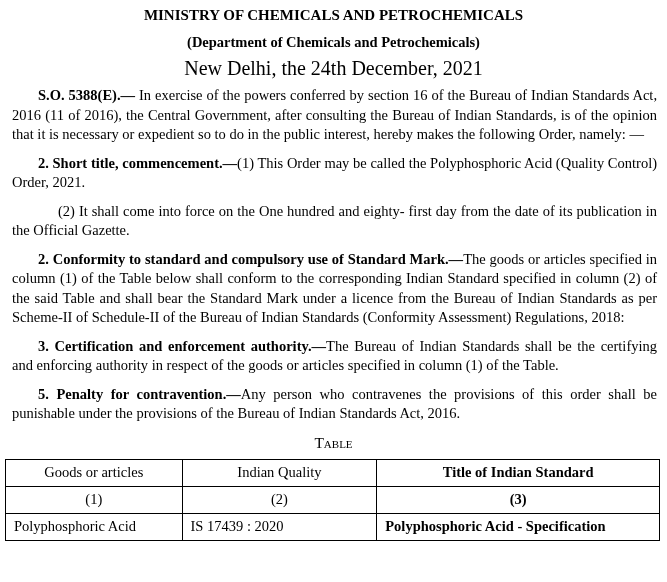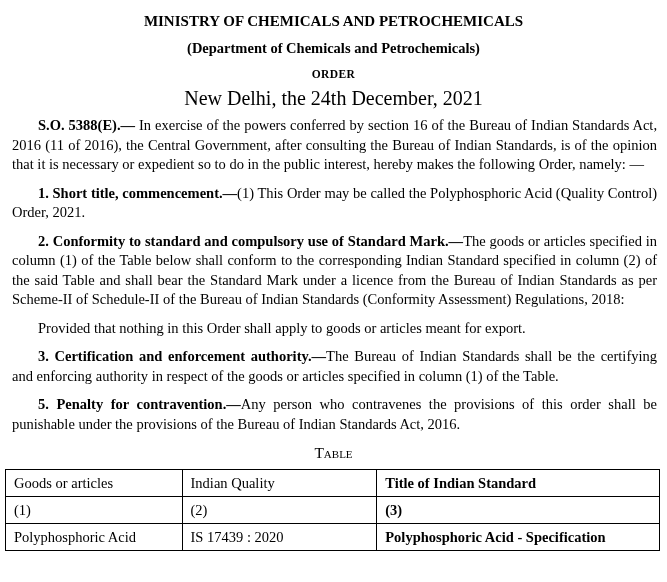--- a/index.html
+++ b/index.html
@@ -9,21 +9,21 @@
   }
   .page {
     position: relative;
     width: 667px;
     height: 582px;
     background: #ffffff;
     color: #000000;
     font-family: "Liberation Serif", "DejaVu Serif", serif;
     overflow: hidden;
     box-sizing: border-box;
-    padding-top: 8px;
+    padding-top: 2px;
   }
   .doc-title {
     text-align: center;
     font-weight: bold;
     font-size: 15px;
     margin: 4px 10px 0 10px;
     line-height: 18px;
   }
   .doc-department {
     text-align: center;
@@ -77,46 +77,46 @@
   table.doc-table td {
     border: 1.4px solid #000000;
     padding: 3px 8px;
     height: 20px;
     vertical-align: middle;
   }
   td.col-1 { width: 26.5%; }
   td.col-2 { width: 29.5%; }
   td.col-3 { width: 44%; font-weight: bold; }
   tr.header-row td, tr.number-row td {
+    text-align: center;
   }
   tr.data-row td {
     text-align: left;
   }
 </style>
 </head>
 <body>
 
 <div class="page">
 
   <div class="doc-title">MINISTRY OF CHEMICALS AND PETROCHEMICALS</div>
 
   <div class="doc-department">(Department of Chemicals and Petrochemicals)</div>
 
-  <div class="doc-order-heading">ORDER</div>
 
   <div class="doc-dateline">New Delhi, the 24th December, 2021</div>
 
   <p class="para"><span class="lead">S.O. 5388(E).—</span><span> In exercise of the powers conferred by section 16 of the Bureau of Indian Standards Act, 2016 (11 of 2016), the Central Government, after consulting the Bureau of Indian Standards, is of the opinion that it is necessary or expedient so to do in the public interest, hereby makes the following Order, namely: —</span></p>
 
-  <p class="para"><span class="lead">1. Short title, commencement.—</span><span>(1) This Order may be called the Polyphosphoric Acid (Quality Control) Order, 2021.</span></p>
+  <p class="para"><span class="lead">2. Short title, commencement.—</span><span>(1) This Order may be called the Polyphosphoric Acid (Quality Control) Order, 2021.</span></p>
 
+  <p class="para sub-indent"><span>(2)  It shall come into force on the One hundred and eighty- first day from the date of its publication in the Official Gazette.</span></p>
 
   <p class="para"><span class="lead">2.  Conformity to standard and compulsory use of Standard Mark.—</span><span>The goods or articles specified in column (1) of the Table below shall conform to the corresponding Indian Standard specified in column (2) of the said Table and shall bear the Standard Mark under a licence from the Bureau of Indian Standards as per Scheme-II of Schedule-II of the Bureau of Indian Standards (Conformity Assessment) Regulations, 2018:</span></p>
 
-  <p class="para"><span>Provided that nothing in this Order shall apply to goods or articles meant for export.</span></p>
 
   <p class="para"><span class="lead">3.   Certification and enforcement authority.—</span><span>The Bureau of Indian Standards shall be the certifying and enforcing authority in respect of the goods or articles specified in column (1) of the Table.</span></p>
 
   <p class="para"><span class="lead">5.  Penalty for contravention.—</span><span>Any person who contravenes the provisions of this order shall be punishable under the provisions of the Bureau of Indian Standards Act, 2016.</span></p>
 
   <div class="table-heading">Table</div>
 
   <table class="doc-table">
     <tbody>
       <tr class="header-row">

